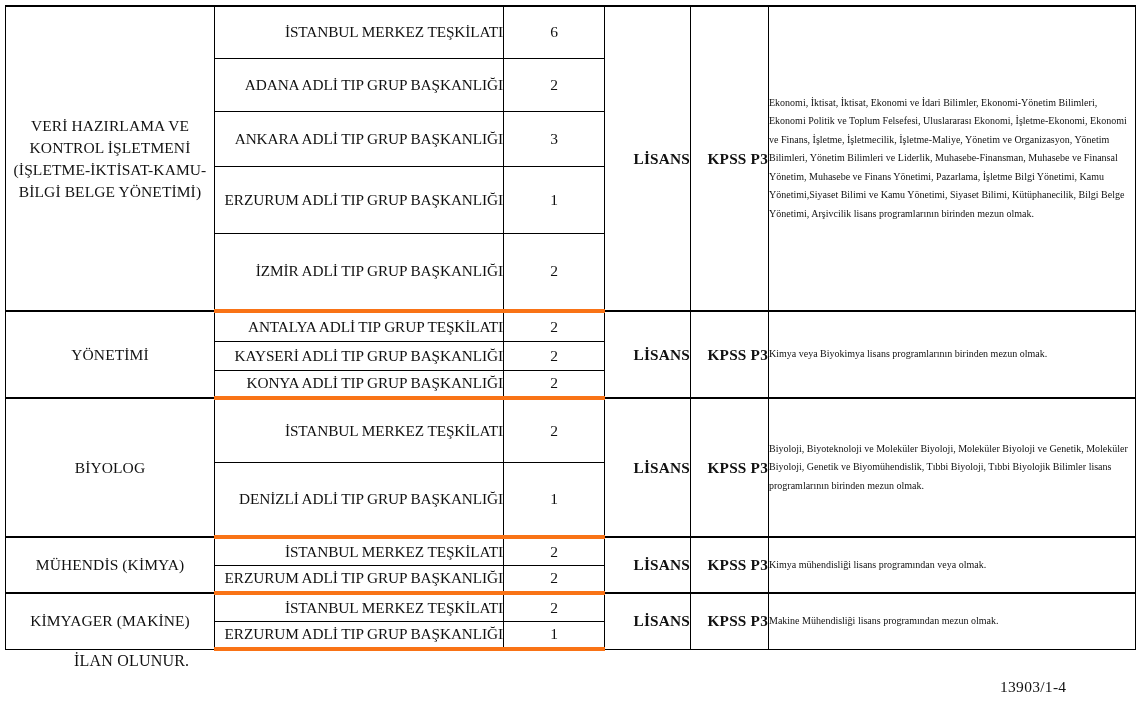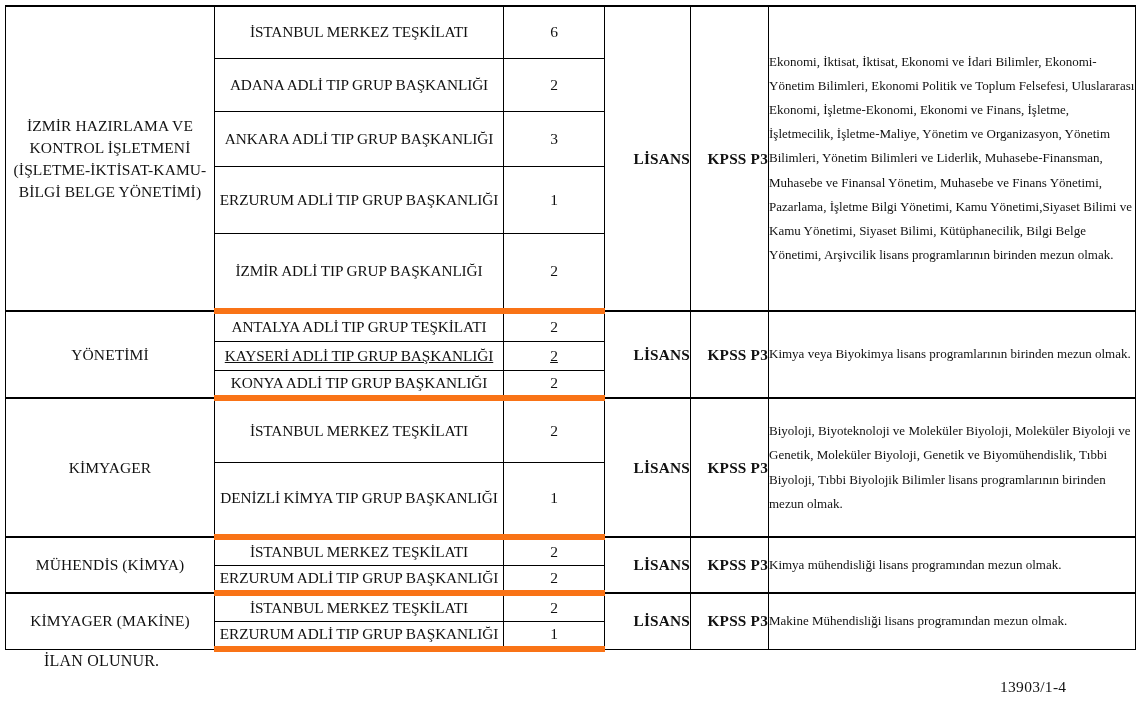--- a/index.html
+++ b/index.html
@@ -46,65 +46,65 @@
   col.c-qty    { width: 101px; }
   col.c-level  { width: 86px;  }
   col.c-score  { width: 78px;  }
   col.c-desc   { width: 367px; }
 
   
   tr.sect-start > td {
     border-top: 2px solid #000000;
   }
   tr.sect-end > td {
-    border-bottom: 6px solid #f97316;
+    border-bottom: 4px solid #f97316;
   }
 
   td.title-cell {
     text-align: center;
     font-size: 15.5px;
     line-height: 1.42;
     padding: 2px 4px;
     letter-spacing: 0.1px;
     border-left: 2px solid #000000;
   }
   td.unit-cell {
-    text-align: center;
+    text-align: right;
     font-size: 15.3px;
     line-height: 1.3;
     padding: 3px 6px;
     letter-spacing: -0.1px;
   }
   td.qty-cell {
     text-align: center;
     font-size: 15.5px;
     padding: 3px 4px;
   }
   td.level-cell,
   td.score-cell {
     text-align: right;
     font-size: 15.3px;
     font-weight: bold;
     padding: 3px 2px;
     letter-spacing: 0.2px;
   }
   td.desc-cell {
     text-align: left;
-    font-size: 13px;
+    font-size: 10px;
     line-height: 1.85;
     padding: 4px 6px 4px 8px;
     vertical-align: top;
     border-right: 2px solid #000000;
     border-left: 2px solid #000000;
   }
 
   
   .footer-note {
     position: absolute;
-    left: 44px;
+    left: 74px;
     top: 652px;
     font-size: 16px;
     letter-spacing: 0.2px;
   }
   .footer-code {
     position: absolute;
     left: 1000px;
     top: 678px;
     font-size: 15.5px;
     letter-spacing: 0.3px;
@@ -119,21 +119,21 @@
     <colgroup>
       <col class="c-title">
       <col class="c-unit">
       <col class="c-qty">
       <col class="c-level">
       <col class="c-score">
       <col class="c-desc">
     </colgroup>
     <tbody>
         <tr class="sect-start" style="height: 52px;">
-          <td class="title-cell" rowspan="5">İZMİR HAZIRLAMA VE KONTROL İŞLETMENİ (İŞLETME-İKTİSAT-KAMU-BİLGİ BELGE YÖNETİMİ)</td>
+          <td class="title-cell" rowspan="5">VERİ HAZIRLAMA VE KONTROL İŞLETMENİ (İŞLETME-İKTİSAT-KAMU-BİLGİ BELGE YÖNETİMİ)</td>
           <td class="unit-cell">İSTANBUL MERKEZ TEŞKİLATI</td>
           <td class="qty-cell">6</td>
           <td class="level-cell" rowspan="5">LİSANS</td>
           <td class="score-cell" rowspan="5">KPSS P3</td>
           <td class="desc-cell" rowspan="5">Ekonomi, İktisat, İktisat, Ekonomi ve İdari Bilimler, Ekonomi-Yönetim Bilimleri, Ekonomi Politik ve Toplum Felsefesi, Uluslararası Ekonomi, İşletme-Ekonomi, Ekonomi ve Finans, İşletme, İşletmecilik, İşletme-Maliye, Yönetim ve Organizasyon, Yönetim Bilimleri, Yönetim Bilimleri ve Liderlik, Muhasebe-Finansman, Muhasebe ve Finansal Yönetim, Muhasebe ve Finans Yönetimi, Pazarlama, İşletme Bilgi Yönetimi, Kamu Yönetimi,Siyaset Bilimi ve Kamu Yönetimi, Siyaset Bilimi, Kütüphanecilik, Bilgi Belge Yönetimi, Arşivcilik lisans programlarının birinden mezun olmak.</td>
         </tr>
         <tr style="height: 53px;">
           <td class="unit-cell">ADANA ADLİ TIP GRUP BAŞKANLIĞI</td>
           <td class="qty-cell">2</td>
         </tr>
@@ -150,47 +150,47 @@
           <td class="qty-cell">2</td>
         </tr>
         <tr class="sect-start" style="height: 30px;">
           <td class="title-cell" rowspan="3">YÖNETİMİ</td>
           <td class="unit-cell">ANTALYA ADLİ TIP GRUP TEŞKİLATI</td>
           <td class="qty-cell">2</td>
           <td class="level-cell" rowspan="3">LİSANS</td>
           <td class="score-cell" rowspan="3">KPSS P3</td>
           <td class="desc-cell" rowspan="3">Kimya veya Biyokimya lisans programlarının birinden mezun olmak.</td>
         </tr>
-        <tr style="height: 29px; text-decoration: underline;">
+        <tr style="height: 29px;">
           <td class="unit-cell">KAYSERİ ADLİ TIP GRUP BAŞKANLIĞI</td>
           <td class="qty-cell">2</td>
         </tr>
         <tr class="sect-end" style="height: 28px;">
           <td class="unit-cell">KONYA ADLİ TIP GRUP BAŞKANLIĞI</td>
           <td class="qty-cell">2</td>
         </tr>
         <tr class="sect-start" style="height: 64px;">
-          <td class="title-cell" rowspan="2">KİMYAGER</td>
+          <td class="title-cell" rowspan="2">BİYOLOG</td>
           <td class="unit-cell">İSTANBUL MERKEZ TEŞKİLATI</td>
           <td class="qty-cell">2</td>
           <td class="level-cell" rowspan="2">LİSANS</td>
           <td class="score-cell" rowspan="2">KPSS P3</td>
           <td class="desc-cell" rowspan="2">Biyoloji, Biyoteknoloji ve Moleküler Biyoloji, Moleküler Biyoloji ve Genetik, Moleküler Biyoloji, Genetik ve Biyomühendislik, Tıbbi Biyoloji, Tıbbi Biyolojik Bilimler lisans programlarının birinden mezun olmak.</td>
         </tr>
         <tr class="sect-end" style="height: 75px;">
-          <td class="unit-cell">DENİZLİ KİMYA TIP GRUP BAŞKANLIĞI</td>
+          <td class="unit-cell">DENİZLİ ADLİ TIP GRUP BAŞKANLIĞI</td>
           <td class="qty-cell">1</td>
         </tr>
         <tr class="sect-start" style="height: 28px;">
           <td class="title-cell" rowspan="2">MÜHENDİS (KİMYA)</td>
           <td class="unit-cell">İSTANBUL MERKEZ TEŞKİLATI</td>
           <td class="qty-cell">2</td>
           <td class="level-cell" rowspan="2">LİSANS</td>
           <td class="score-cell" rowspan="2">KPSS P3</td>
-          <td class="desc-cell" rowspan="2">Kimya mühendisliği lisans programından mezun olmak.</td>
+          <td class="desc-cell" rowspan="2">Kimya mühendisliği lisans programından veya olmak.</td>
         </tr>
         <tr class="sect-end" style="height: 28px;">
           <td class="unit-cell">ERZURUM ADLİ TIP GRUP BAŞKANLIĞI</td>
           <td class="qty-cell">2</td>
         </tr>
         <tr class="sect-start" style="height: 28px;">
           <td class="title-cell" rowspan="2">KİMYAGER (MAKİNE)</td>
           <td class="unit-cell">İSTANBUL MERKEZ TEŞKİLATI</td>
           <td class="qty-cell">2</td>
           <td class="level-cell" rowspan="2">LİSANS</td>

